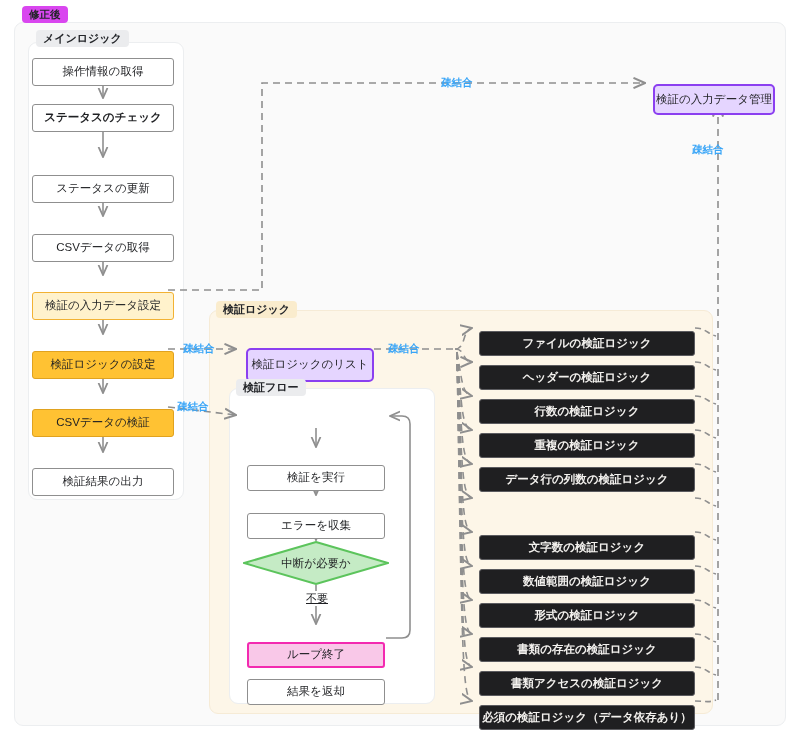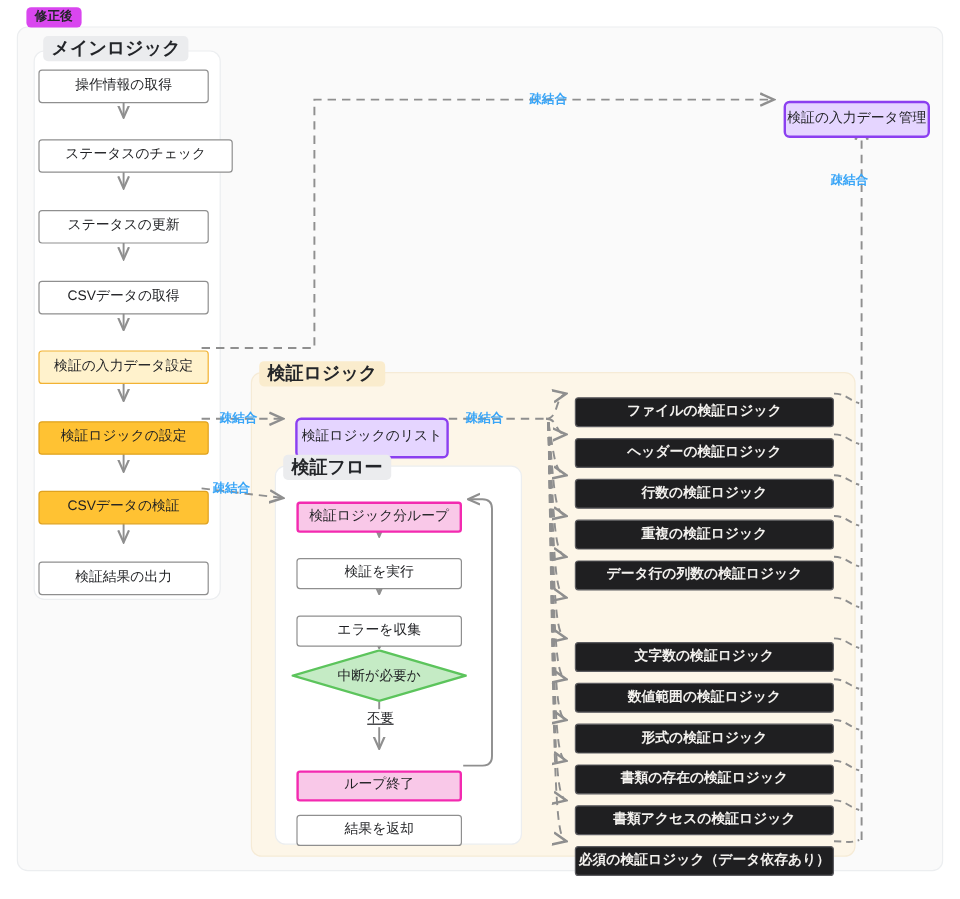--- a/index.html
+++ b/index.html
@@ -38,21 +38,21 @@
   }
 
   
   .sub {
     position: absolute;
     border-radius: 9px;
     border: 1px solid #eceef0;
   }
   .sub-label {
     position: absolute;
-    font-size: 15px;
+    font-size: 11px;
     font-weight: bold;
     color: #232529;
     padding: 3px 7px;
     border-radius: 4px;
     line-height: 1;
     white-space: nowrap;
     z-index: 30;
   }
   #sub-main {
     left: 28px; top: 42px;
@@ -250,33 +250,32 @@
       <line x1="316" y1="475" x2="316" y2="495"></line>
       <line x1="316" y1="523" x2="316" y2="540"></line>
       <line x1="316" y1="585" x2="316" y2="624"></line>
       <line x1="316" y1="652" x2="316" y2="661"></line>
     </g>
 
     <path d="M 386 638 L 402 638 Q 410 638 410 630 L 410 424 Q 410 416 402 416 L 390 416" stroke="#8f8f8f" stroke-width="1.6" fill="none" marker-end="url(#arrS)"></path>
   </svg>
 
   <div class="node n-plain" style="left:32px;  top:42px;  width:142px; height:28px;">操作情報の取得</div>
-  <div class="node n-plain" style="left:32px;  top:100px; width:162px; height:28px;">ステータスのチェック</div>
+  <div class="node n-plain" style="left:32px;  top:88px; width:142px; height:28px;font-weight:bold;">ステータスのチェック</div>
   <div class="node n-plain" style="left:32px;  top:159px; width:142px; height:28px;">ステータスの更新</div>
   <div class="node n-plain" style="left:32px;  top:218px; width:142px; height:28px;">CSVデータの取得</div>
   <div class="node n-lightorange" style="left:32px;  top:276px; width:142px; height:28px;">検証の入力データ設定</div>
   <div class="node n-orange" style="left:32px;  top:335px; width:142px; height:28px;">検証ロジックの設定</div>
   <div class="node n-orange" style="left:32px;  top:393px; width:142px; height:28px;">CSVデータの検証</div>
   <div class="node n-plain" style="left:32px;  top:452px; width:142px; height:28px;">検証結果の出力</div>
 
   <div class="node n-purple" style="left:653px; top:68px; width:122px; height:31px;">検証の入力データ管理</div>
 
   <div class="node n-purple" style="left:246px; top:332px; width:128px; height:34px;">検証ロジックのリスト</div>
 
-  <div class="node n-pink" style="left:247px; top:402px; width:138px; height:26px;">検証ロジック分ループ</div>
   <div class="node n-plain" style="left:247px; top:449px; width:138px; height:26px;">検証を実行</div>
   <div class="node n-plain" style="left:247px; top:497px; width:138px; height:26px;">エラーを収集</div>
 
   <div class="n-diamond-wrap" style="left:243px; top:541px; width:146px; height:44px;">
     <svg class="n-diamond-shape" viewBox="0 0 146 44" preserveAspectRatio="none">
       <polygon points="73,1 145,22 73,43 1,22" fill="#c5ebc5" stroke="#5cc45c" stroke-width="2"></polygon>
     </svg>
     <span class="n-diamond-label">中断が必要か</span>
   </div>
 

